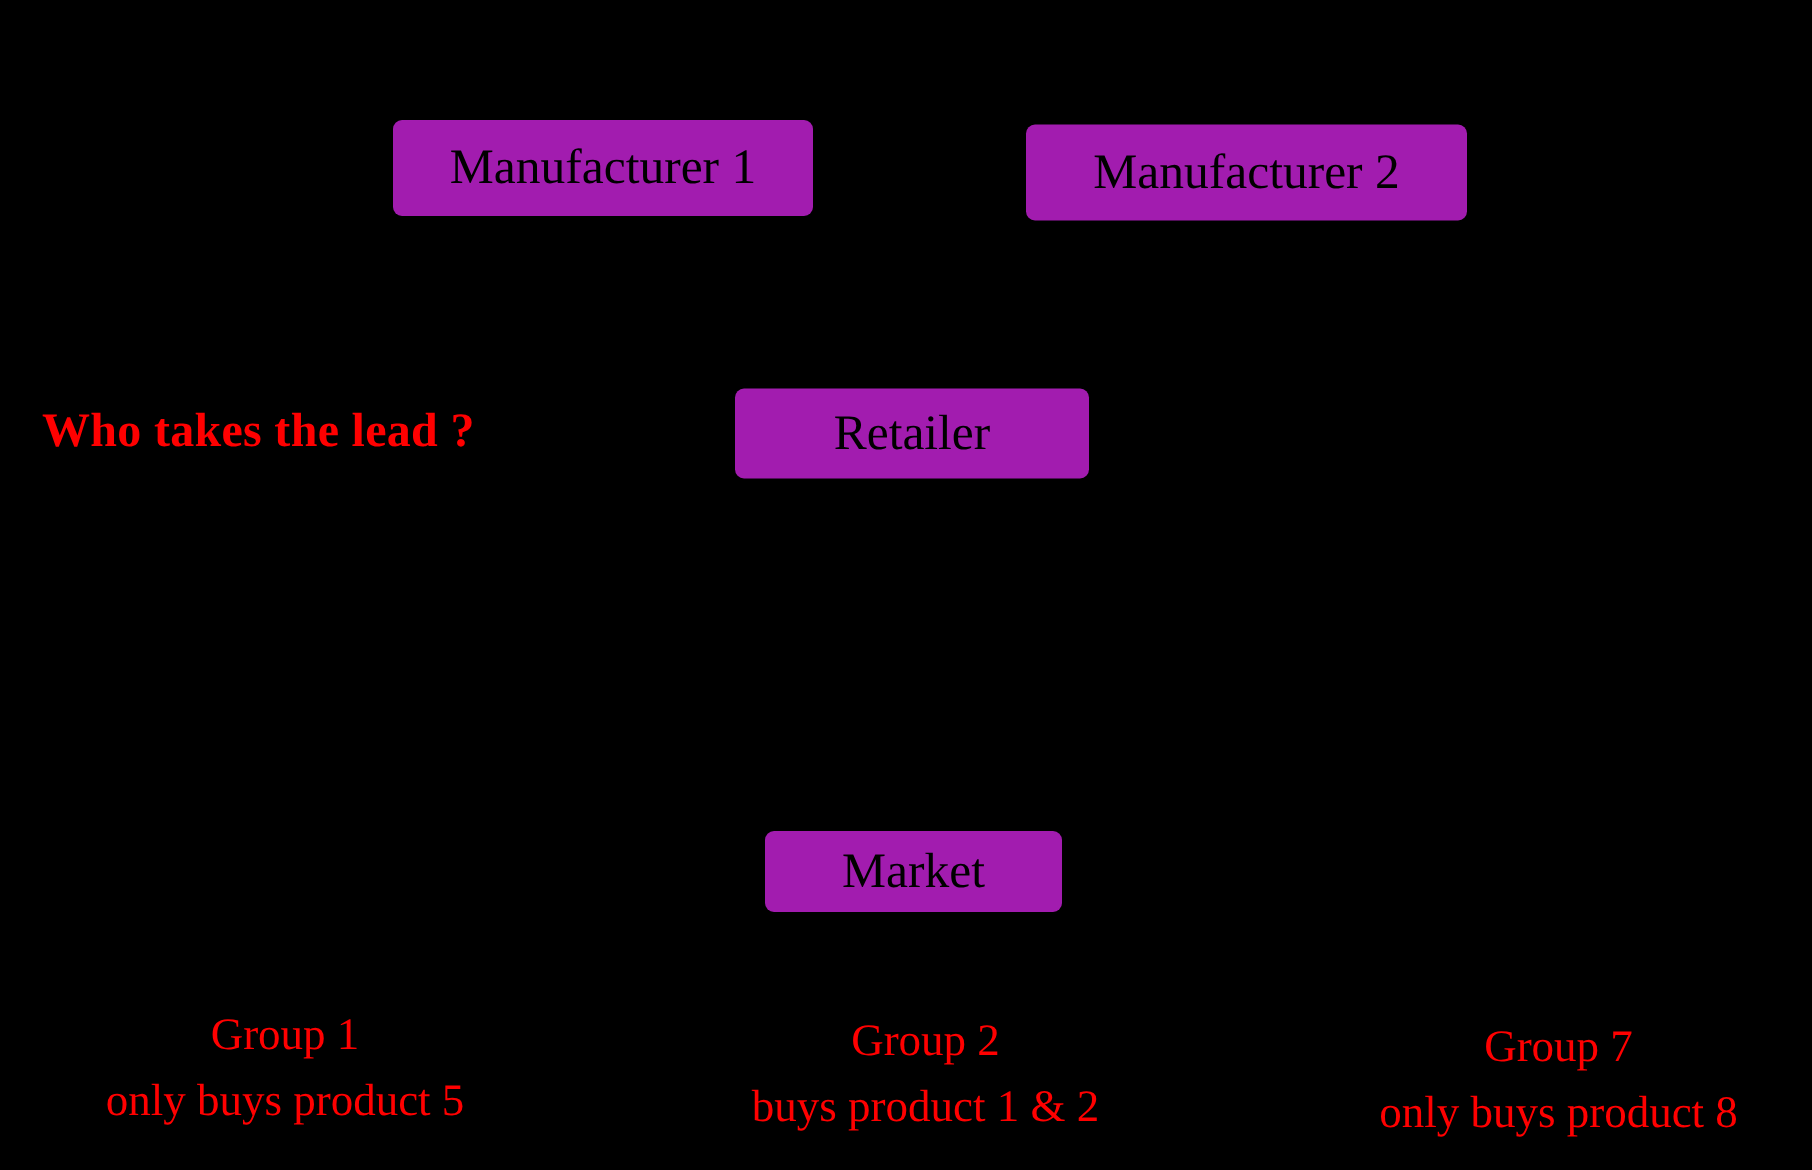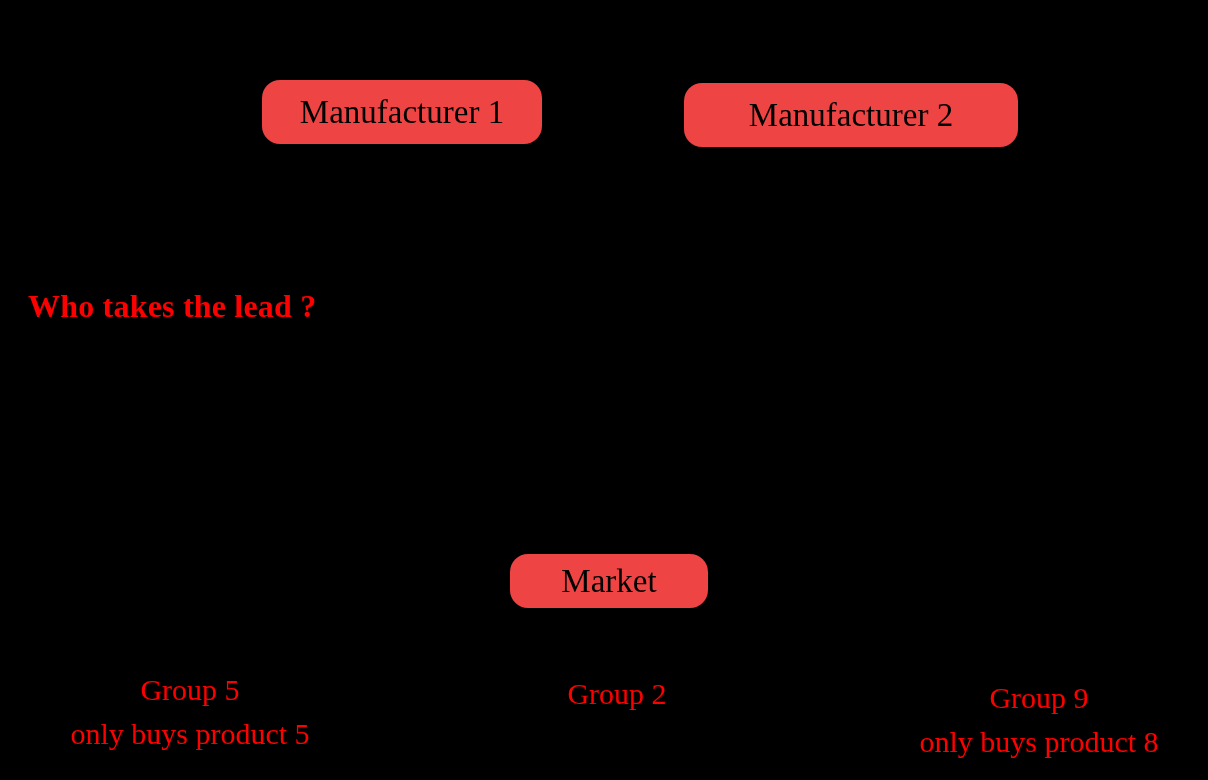--- a/index.html
+++ b/index.html
@@ -21,23 +21,23 @@
     left: 0;
     top: 0;
     width: 1208px;
     height: 780px;
     background: #000000;
   }
 
   
   .node {
     position: absolute;
-    background: #ef4444;
+    background: #a21caf;
     color: #000000;
-    border-radius: 18px;
+    border-radius: 6px;
     display: flex;
     align-items: center;
     justify-content: center;
     font-family: "Liberation Serif", "DejaVu Serif", serif;
     font-weight: 400;
     line-height: 1;
     white-space: nowrap;
     box-sizing: border-box;
   }
 
@@ -45,21 +45,21 @@
     left: 262px;
     top: 80px;
     width: 280px;
     height: 64px;
     font-size: 33px;
   }
 
   #node-manufacturer-2 {
     left: 684px;
     top: 83px;
-    width: 334px;
+    width: 294px;
     height: 64px;
     font-size: 33px;
   }
 
   #node-retailer {
     left: 490px;
     top: 259px;
     width: 236px;
     height: 60px;
     font-size: 33px;
@@ -80,21 +80,20 @@
     font-family: "Liberation Serif", "DejaVu Serif", serif;
     white-space: nowrap;
   }
 
   #lead-question {
     left: 28px;
     top: 268px;
     font-size: 32px;
     font-weight: bold;
     letter-spacing: 0.2px;
-    margin-top: 20px;
   }
 
   .group-label {
     position: absolute;
     color: #ff0000;
     font-family: "Liberation Serif", "DejaVu Serif", serif;
     font-size: 30px;
     line-height: 1.48;
     text-align: center;
     white-space: nowrap;
@@ -139,34 +138,38 @@
   </svg>
 
   <div class="node" id="node-manufacturer-1">
     <span>Manufacturer 1</span>
   </div>
 
   <div class="node" id="node-manufacturer-2">
     <span>Manufacturer 2</span>
   </div>
 
+  <div class="node" id="node-retailer">
+    <span>Retailer</span>
+  </div>
 
   <div class="node" id="node-market">
     <span>Market</span>
   </div>
 
   <div class="red-text" id="lead-question">Who takes the lead ?</div>
 
   <div class="group-label" id="group-1">
-    <span class="group-line">Group 5</span>
+    <span class="group-line">Group 1</span>
     <span class="group-line">only buys product 5</span>
   </div>
 
   <div class="group-label" id="group-2">
     <span class="group-line">Group 2</span>
+    <span class="group-line">buys product 1 &amp; 2</span>
   </div>
 
   <div class="group-label" id="group-3">
-    <span class="group-line">Group 9</span>
+    <span class="group-line">Group 7</span>
     <span class="group-line">only buys product 8</span>
   </div>
 
 </div>
 
 </body></html>

